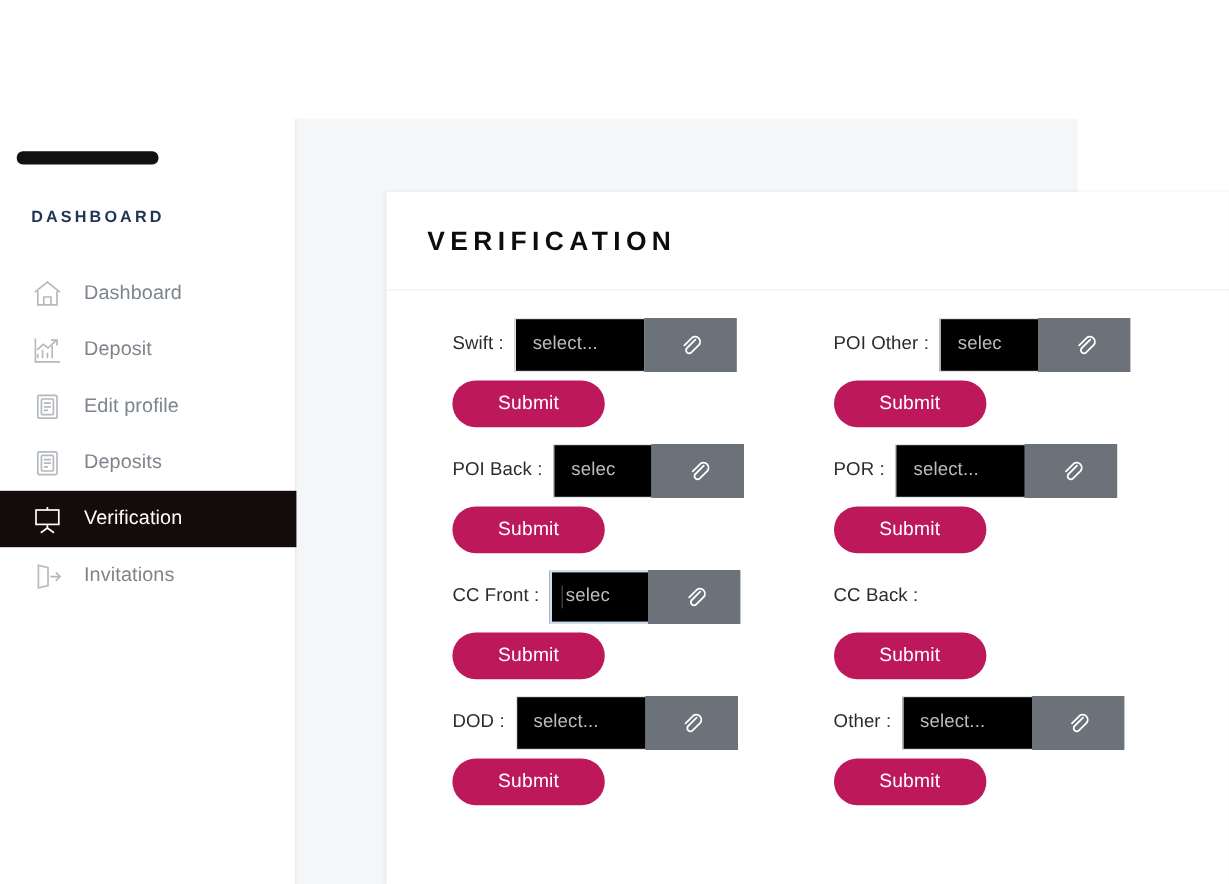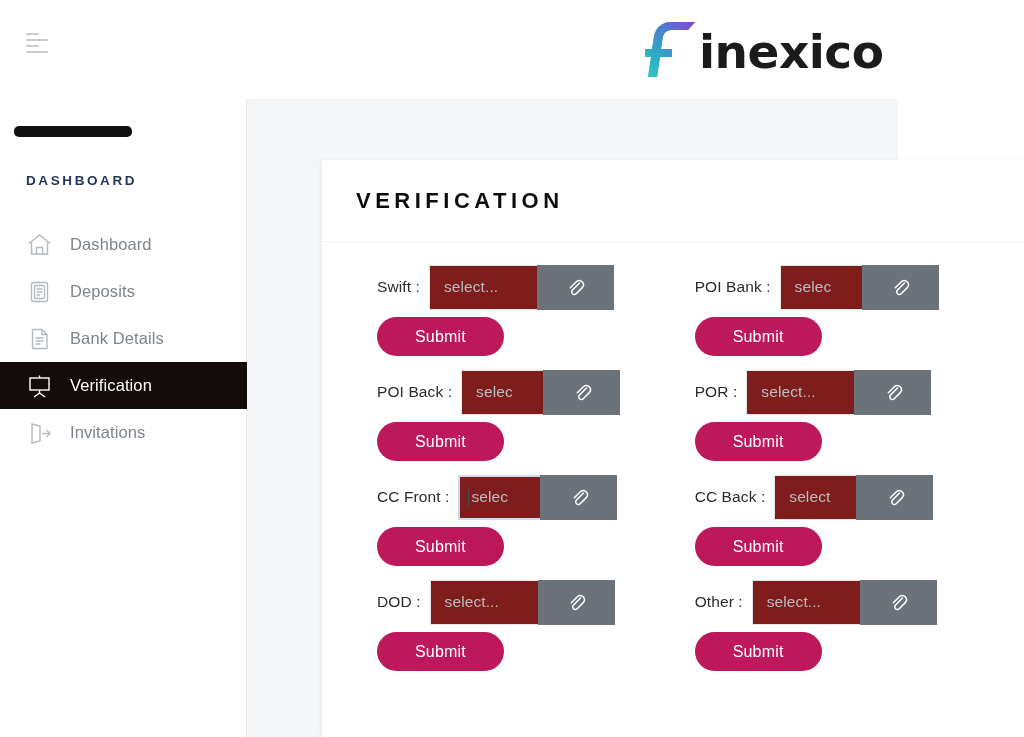--- a/index.html
+++ b/index.html
@@ -237,21 +237,21 @@
     letter-spacing: 0.1px;
   }
   .file-control {
     display: flex;
     align-items: stretch;
     height: 45px;
   }
   .file-text {
     border: 1px solid #e2e4e7;
     border-right: none;
-    background: #7f1d1d;
+    background: #000000;
     display: flex;
     align-items: center;
     box-sizing: border-box;
     padding-left: 14px;
     overflow: hidden;
   }
   .file-text .ph {
     font-size: 15.5px;
     color: #b9bcc0;
     font-family: "Liberation Sans", sans-serif;
@@ -297,45 +297,20 @@
     letter-spacing: 0.2px;
     cursor: pointer;
     display: block;
   }
 </style>
 </head>
 <body>
 
 <div class="app">
 
-  <div class="topbar">
-
-    <div class="hamburger">
-      <span></span>
-      <span></span>
-      <span></span>
-      <span></span>
-    </div>
-
-    <div class="brand">
-      <svg class="brand-mark" viewBox="0 0 58 62">
-        <defs>
-          <linearGradient id="fgrad" x1="1" y1="0" x2="0.1" y2="1">
-            <stop offset="0%" stop-color="#8b3fd6"></stop>
-            <stop offset="38%" stop-color="#4f7fd0"></stop>
-            <stop offset="70%" stop-color="#2fa8c6"></stop>
-            <stop offset="100%" stop-color="#2fc5c0"></stop>
-          </linearGradient>
-        </defs>
-        <path d="M50 6 L26 6 C16 6 10 13 9 21 L7 33 L0 33 L0 41 L6 41 L3 61 L12 61 L15 41 L27 41 L27 33 L16 33 L17.5 23 C18.2 17.5 21 14 26.5 14 L43 14 Z" fill="url(#fgrad)"></path>
-        <path d="M26 6 L50 6 L43 14 L26.5 14 C21 14 18.2 17.5 17.5 23 L16 33 L27 33 L27 41 L15 41 L12 61 L3 61 L6 41 L0 41 L0 33 L7 33 L9 21 C10 13 16 6 26 6 Z" fill="url(#fgrad)"></path>
-      </svg>
-      <div class="brand-word">inexico</div>
-    </div>
-  </div>
 
   <div class="body-area">
 
     <div class="sidebar">
 
       <div class="user-line">
         <div class="user-name-redacted">&nbsp;</div>
         <div class="redaction-bar"></div>
       </div>
 
@@ -347,44 +322,55 @@
           <span class="nav-icon">
             <svg width="27" height="26" viewBox="0 0 27 26" fill="none" stroke="#b4b9be" stroke-width="1.4">
               <path d="M3 11.5 L13.5 3 L24 11.5"></path>
               <path d="M5.5 10.5 V22 H21.5 V10.5"></path>
               <path d="M10.5 22 V15.5 H16.5 V22"></path>
             </svg>
           </span>
           <span class="nav-label">Dashboard</span>
         </div>
 
-
+        <div class="nav-item">
+          <span class="nav-icon">
+            <svg width="27" height="26" viewBox="0 0 27 26" fill="none" stroke="#b4b9be" stroke-width="1.4">
+              <path d="M3.5 3 V22.5 H24"></path>
+              <path d="M5.5 19.5 V16 M9.5 19.5 V12.5 M13.5 19.5 V15 M17.5 19.5 V9"></path>
+              <path d="M5 12.5 L10 8 L14 11 L21 4.5"></path>
+              <path d="M16.5 4.5 H21.5 V9"></path>
+            </svg>
+          </span>
+          <span class="nav-label">Deposit</span>
+        </div>
+
+        <div class="nav-item">
+          <span class="nav-icon">
+            <svg width="27" height="26" viewBox="0 0 27 26" fill="none" stroke="#b4b9be" stroke-width="1.4">
+              <rect x="5.5" y="3.5" width="16" height="19" rx="1.5"></rect>
+              <rect x="8.5" y="6.5" width="10" height="13" rx="1"></rect>
+              <path d="M10.5 10 H16.5 M10.5 13 H16.5 M10.5 16 H14"></path>
+            </svg>
+          </span>
+          <span class="nav-label">Edit profile</span>
+        </div>
 
 
         <div class="nav-item">
           <span class="nav-icon">
             <svg width="27" height="26" viewBox="0 0 27 26" fill="none" stroke="#b4b9be" stroke-width="1.4">
               <rect x="5.5" y="3.5" width="16" height="19" rx="1.5"></rect>
               <rect x="8.5" y="6.5" width="10" height="13" rx="1"></rect>
               <path d="M10.5 10 H16.5 M10.5 13 H16.5 M10.5 16 H14"></path>
             </svg>
           </span>
           <span class="nav-label">Deposits</span>
         </div>
 
-        <div class="nav-item">
-          <span class="nav-icon">
-            <svg width="27" height="26" viewBox="0 0 27 26" fill="none" stroke="#b4b9be" stroke-width="1.4">
-              <path d="M6.5 3.5 H16 L21 8.5 V22.5 H6.5 Z"></path>
-              <path d="M16 3.5 V8.5 H21"></path>
-              <path d="M9.5 12 H17.5 M9.5 15 H17.5 M9.5 18 H14.5"></path>
-            </svg>
-          </span>
-          <span class="nav-label">Bank Details</span>
-        </div>
 
         <div class="nav-item active">
           <span class="nav-icon">
             <svg width="27" height="26" viewBox="0 0 27 26" fill="none" stroke="#ffffff" stroke-width="1.4">
               <rect x="4" y="5" width="19" height="12"></rect>
               <path d="M13.5 17 V20"></path>
               <path d="M13.5 20 L8 24 M13.5 20 L19 24"></path>
               <path d="M13.5 2.5 V5"></path>
             </svg>
           </span>
@@ -426,21 +412,21 @@
                     <path d="M14.5 6 L7.5 13 a2.6 2.6 0 0 0 3.7 3.7 L17.5 10.4 a4.2 4.2 0 0 0 -5.9 -5.9 L5.3 10.8"></path>
                   </svg>
                 </div>
               </div>
             </div>
             <button class="submit-btn">Submit</button>
           </div>
 
           <div class="form-col right">
             <div class="field-line">
-              <span class="field-label">POI Bank :</span>
+              <span class="field-label">POI Other :</span>
               <div class="file-control">
                 <div class="file-text" style="width:82px">
                   <span class="ph">selec</span>
                 </div>
                 <div class="attach-btn">
                   <svg width="20" height="20" viewBox="0 0 20 20" fill="none" stroke="#ffffff" stroke-width="1.5" stroke-linecap="round">
                     <path d="M14.5 6 L7.5 13 a2.6 2.6 0 0 0 3.7 3.7 L17.5 10.4 a4.2 4.2 0 0 0 -5.9 -5.9 L5.3 10.8"></path>
                   </svg>
                 </div>
               </div>
@@ -500,30 +486,20 @@
                   </svg>
                 </div>
               </div>
             </div>
             <button class="submit-btn">Submit</button>
           </div>
 
           <div class="form-col right">
             <div class="field-line">
               <span class="field-label">CC Back :</span>
-              <div class="file-control">
-                <div class="file-text" style="width:82px">
-                  <span class="ph">select</span>
-                </div>
-                <div class="attach-btn">
-                  <svg width="20" height="20" viewBox="0 0 20 20" fill="none" stroke="#ffffff" stroke-width="1.5" stroke-linecap="round">
-                    <path d="M14.5 6 L7.5 13 a2.6 2.6 0 0 0 3.7 3.7 L17.5 10.4 a4.2 4.2 0 0 0 -5.9 -5.9 L5.3 10.8"></path>
-                  </svg>
-                </div>
-              </div>
             </div>
             <button class="submit-btn">Submit</button>
           </div>
         </div>
 
         <div class="form-row">
           <div class="form-col left">
             <div class="field-line">
               <span class="field-label">DOD :</span>
               <div class="file-control">

